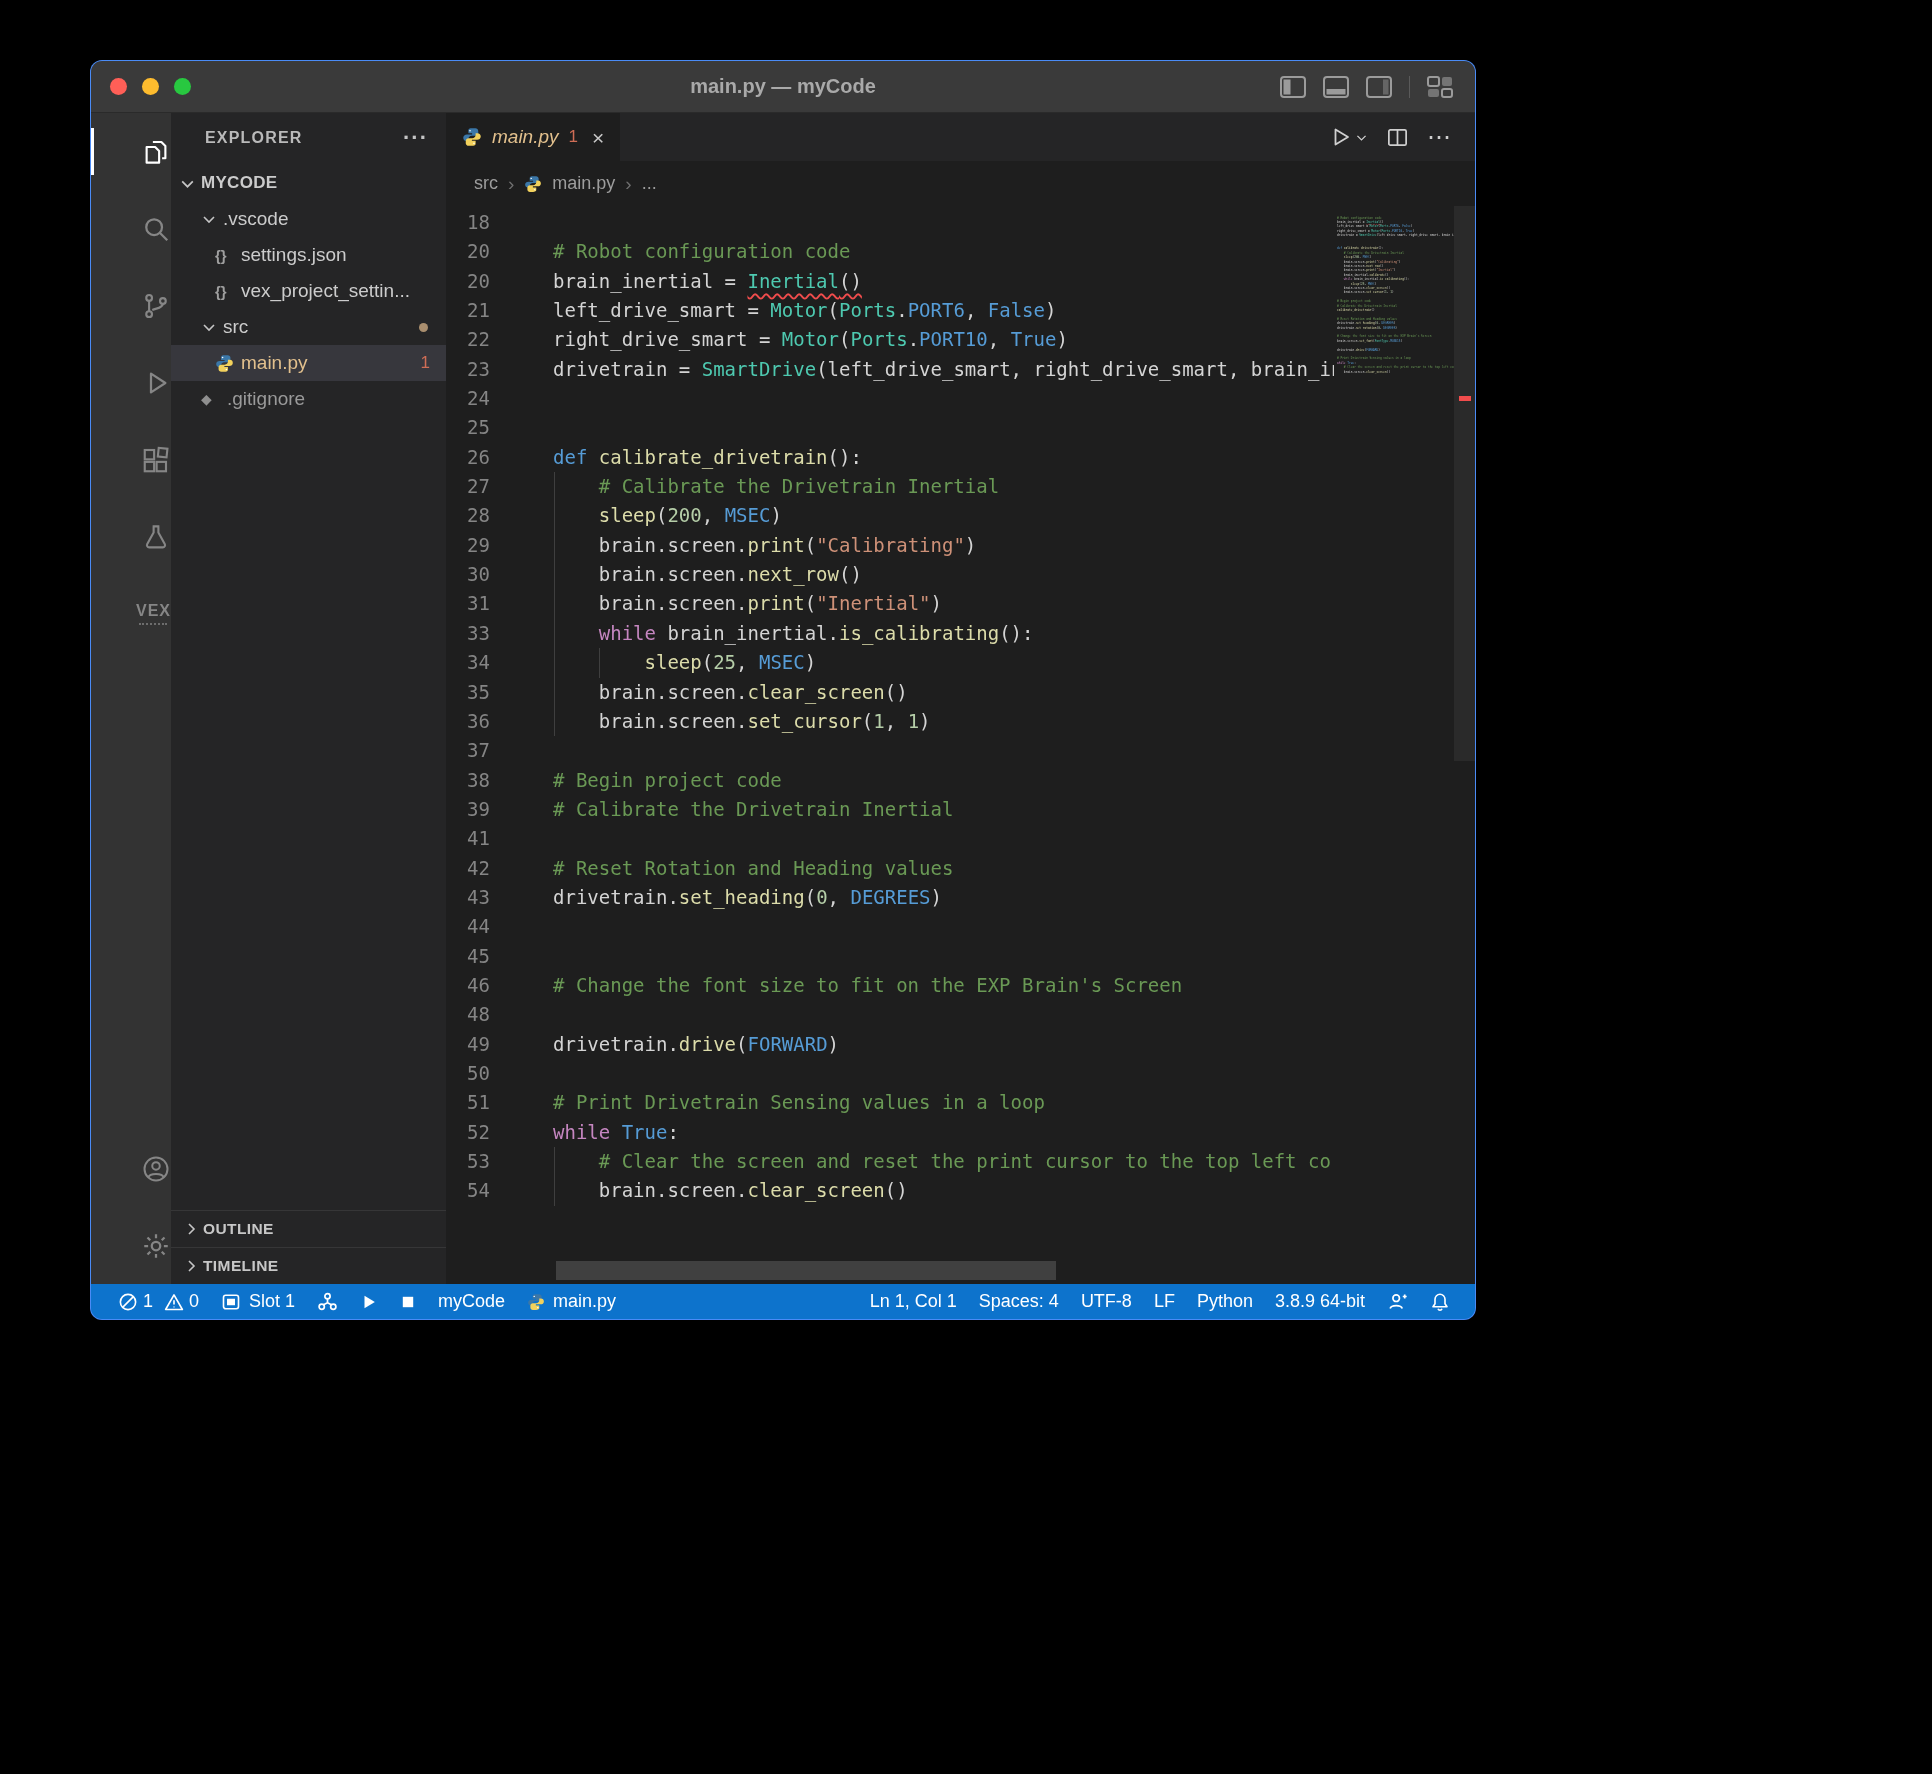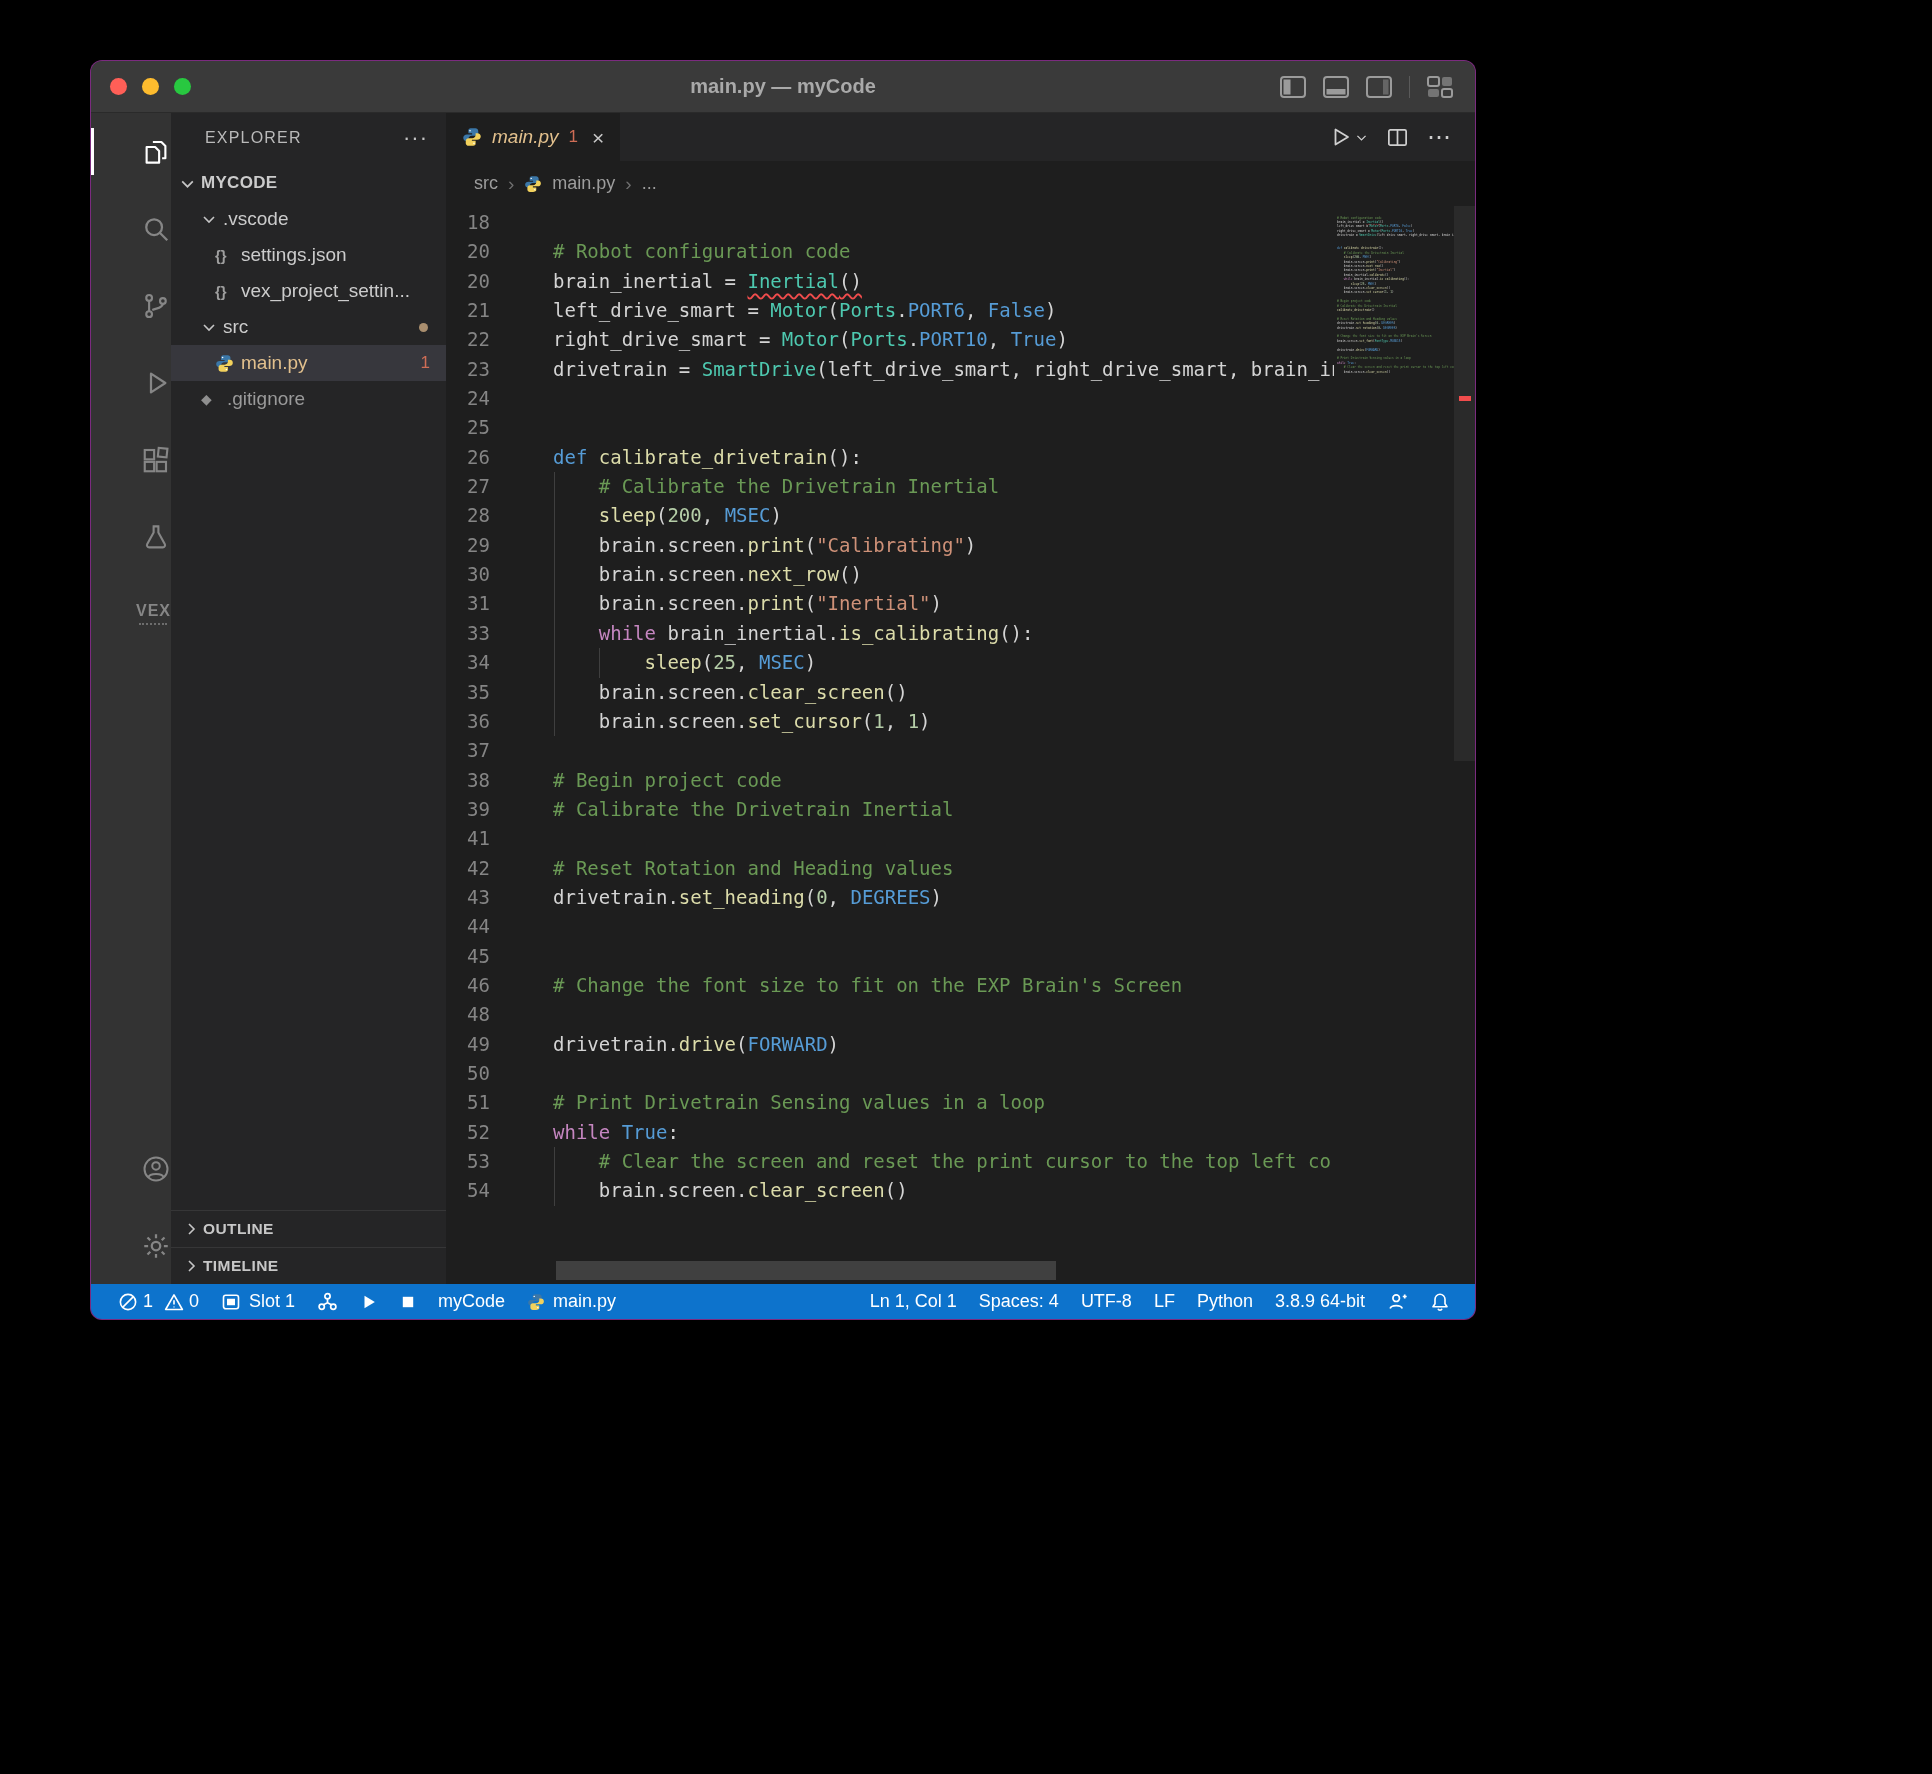--- a/index.html
+++ b/index.html
@@ -3,21 +3,21 @@
 <meta charset="utf-8">
 <style>
   * { box-sizing: border-box; }
   html,body { margin:0; padding:0; }
   body {
     width:1932px; height:1774px; background:#000;
     font-family:"Liberation Sans", sans-serif; overflow:hidden; position:relative;
   }
   .window {
     position:absolute; left:90px; top:60px; width:1386px; height:1260px;
-    background:#701a75; border-radius:12px; overflow:hidden;
+    background:#3b82f6; border-radius:12px; overflow:hidden;
     box-shadow:0 40px 110px rgba(0,0,0,.85); border:1px solid rgba(255,255,255,.08);
     display:flex; flex-direction:column;
   }
   
   .titlebar { height:52px; flex:0 0 auto; background:#3a3a3a; border-bottom:1px solid #2a2a2a;
     display:flex; align-items:center; position:relative; }
   .traffic { display:flex; gap:15px; margin-left:19px; z-index:2; }
   .light { width:17px; height:17px; border-radius:50%; }
   .win-title { position:absolute; left:0; right:0; text-align:center; color:#a9a9a9;
     font-size:20px; font-weight:600; }
@@ -29,21 +29,21 @@
   .activitybar { width:80px; flex:0 0 auto; background:#333333; display:flex; flex-direction:column; }
   .ab-item { height:77px; display:flex; align-items:center; justify-content:flex-end; position:relative; color:#868686; cursor:pointer; }
   .ab-item.active { color:#ffffff; }
   .ab-item.active::before { content:""; position:absolute; left:0; top:15px; bottom:15px; width:3px; background:#fff; }
   .ab-bottom { margin-top:auto; }
   .vex-logo { font-weight:800; font-size:16px; letter-spacing:1px; text-align:center; line-height:1; }
   .vex-sub { display:block; width:28px; margin:4px auto 0; border-bottom:2px dotted currentColor; opacity:.7; }
   
   .sidebar { width:275px; flex:0 0 auto; background:#252526; color:#cccccc; display:flex; flex-direction:column; min-height:0; }
   .sb-header { height:50px; flex:0 0 auto; display:flex; align-items:center; padding:0 18px 0 34px;
-    font-size:16px; letter-spacing:1.2px; color:#bababa; }
+    font-size:16px; letter-spacing:1.2px; color:#bababa;font-weight:bold; }
   .sb-more { margin-left:auto; font-size:22px; letter-spacing:1px; color:#c5c5c5; cursor:pointer; }
   .tree { flex:1; overflow:hidden; padding-top:2px; font-size:19px; }
   .trow { height:36px; display:flex; align-items:center; cursor:pointer; padding-left:8px; }
   .trow.lvl1 { padding-left:30px; }
   .trow.lvl2 { padding-left:44px; }
   .trow.selected { background:#37373d; }
   .trow.selected .tlabel { color:var(--modified); }
   .trow.dim .tlabel { color:#9a9a9a; }
   .trow.root .tlabel { font-weight:700; font-size:17px; letter-spacing:.3px; }
   .chev { width:22px; flex:0 0 22px; display:flex; align-items:center; color:#c5c5c5; }

